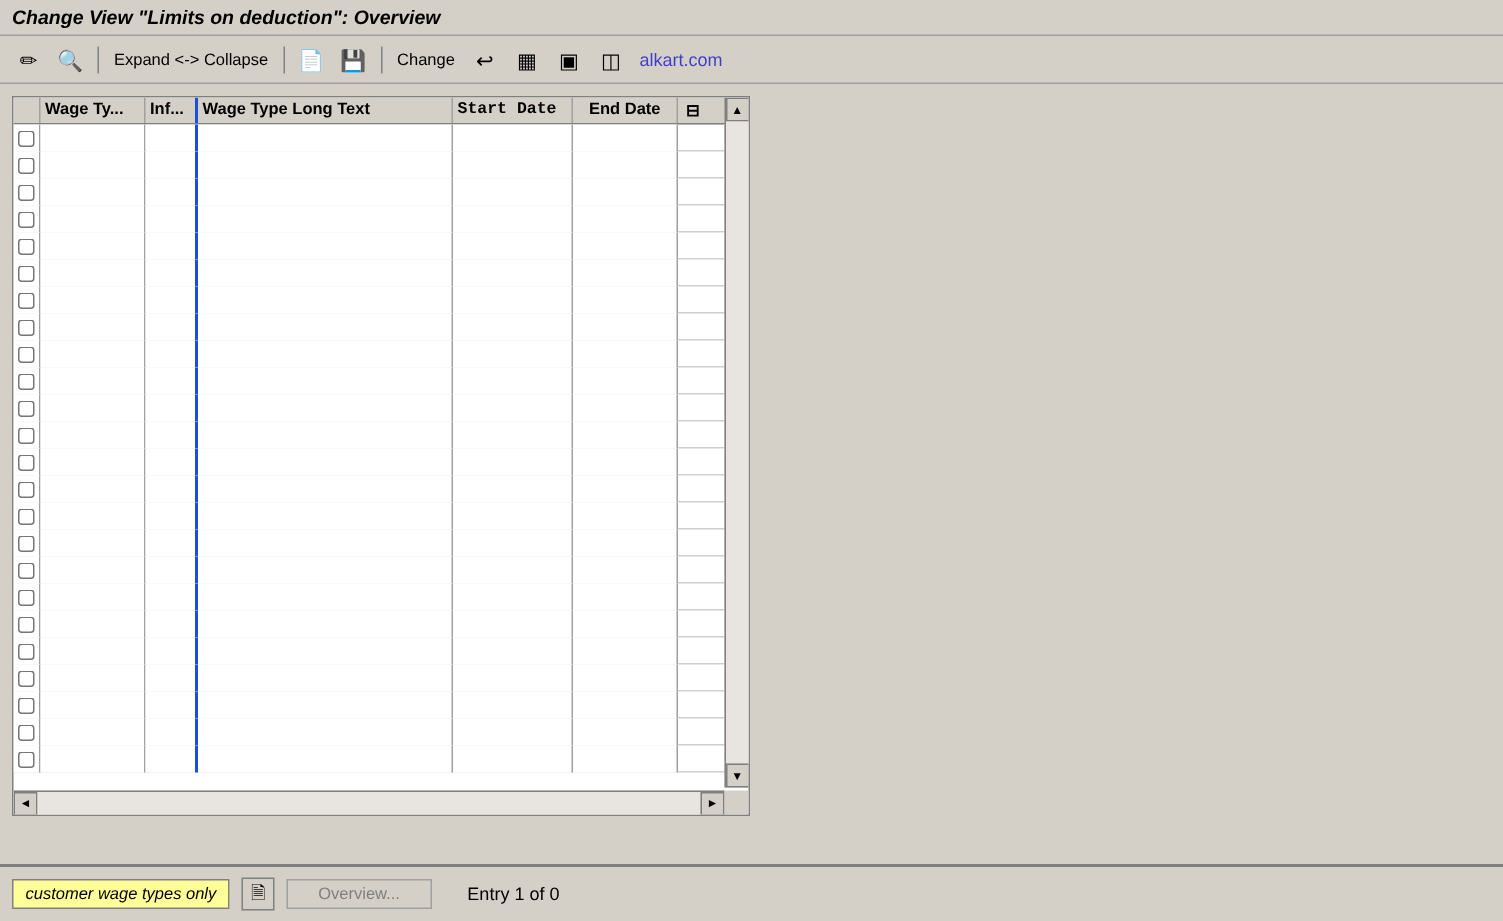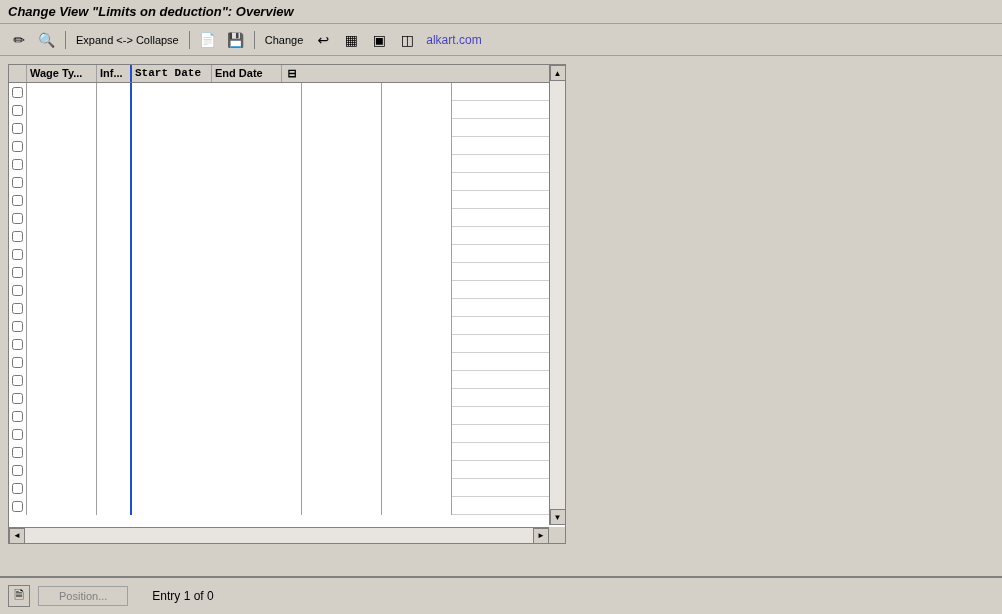--- a/index.html
+++ b/index.html
@@ -69,21 +69,21 @@
     }
     .main-content {
       padding: 8px;
       display: flex;
       flex-direction: column;
       height: calc(614px - 32px - 28px - 38px);
     }
     .table-container {
       background: #fff;
       border: 1px solid #808080;
-      width: 558px;
+      width: 492px;
       height: 480px;
       overflow: hidden;
       position: relative;
     }
     .table-header {
       display: flex;
       background: #d4d0c8;
       border-bottom: 1px solid #808080;
       font-size: 11px;
       font-weight: bold;
@@ -129,20 +129,21 @@
       white-space: nowrap;
       font-family: Liberation Mono, monospace;
     }
     .col-end-date {
       width: 70px;
       min-width: 70px;
       border-right: 1px solid #a0a0a0;
       padding: 2px 3px;
       overflow: hidden;
       white-space: nowrap;
+      text-align: center;
     }
     .col-settings {
       width: 20px;
       min-width: 20px;
       padding: 2px 1px;
       text-align: center;
       cursor: pointer;
     }
     .table-row {
       display: flex;
@@ -310,20 +311,21 @@
   <span class="watermark">alkart.com</span>
 </div>
 
 <div class="main-content">
   <div class="table-container">
 
     <div class="table-header">
       <div class="col-check"></div>
       <div class="col-wage-type">Wage Ty...</div>
       <div class="col-inf">Inf...</div>
+      <div class="col-long-text">Wage Type Long Text</div>
       <div class="col-start-date">Start Date</div>
       <div class="col-end-date">End Date</div>
       <div class="col-settings">
         <span>⊟</span>
       </div>
     </div>
 
     <div id="table-rows">
     <div class="table-row">
       <div class="col-check"><input type="checkbox" style="width: 11px; height: 11px;"></div>
@@ -561,18 +563,19 @@
       <div class="scroll-btn-h">
         <span>►</span>
       </div>
     </div>
 
     <div class="scrollbar-corner"></div>
   </div>
 </div>
 
 <div class="status-bar">
+  <button class="status-btn">customer wage types only</button>
   <div class="position-icon">
     <span>🗎</span>
   </div>
-  <button class="position-btn">Position...</button>
+  <button class="position-btn">Overview...</button>
   <span class="entry-info">Entry 1 of 0</span>
 </div>
 
 </body></html>

